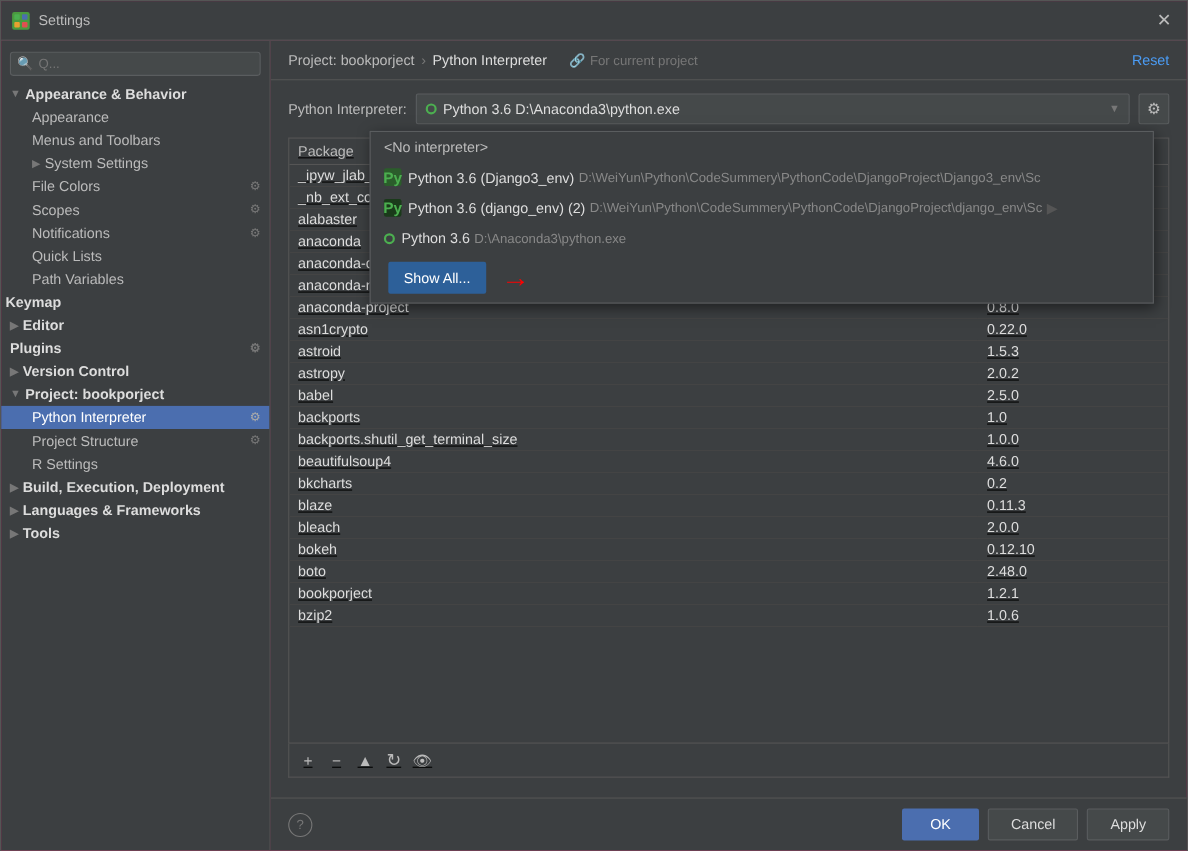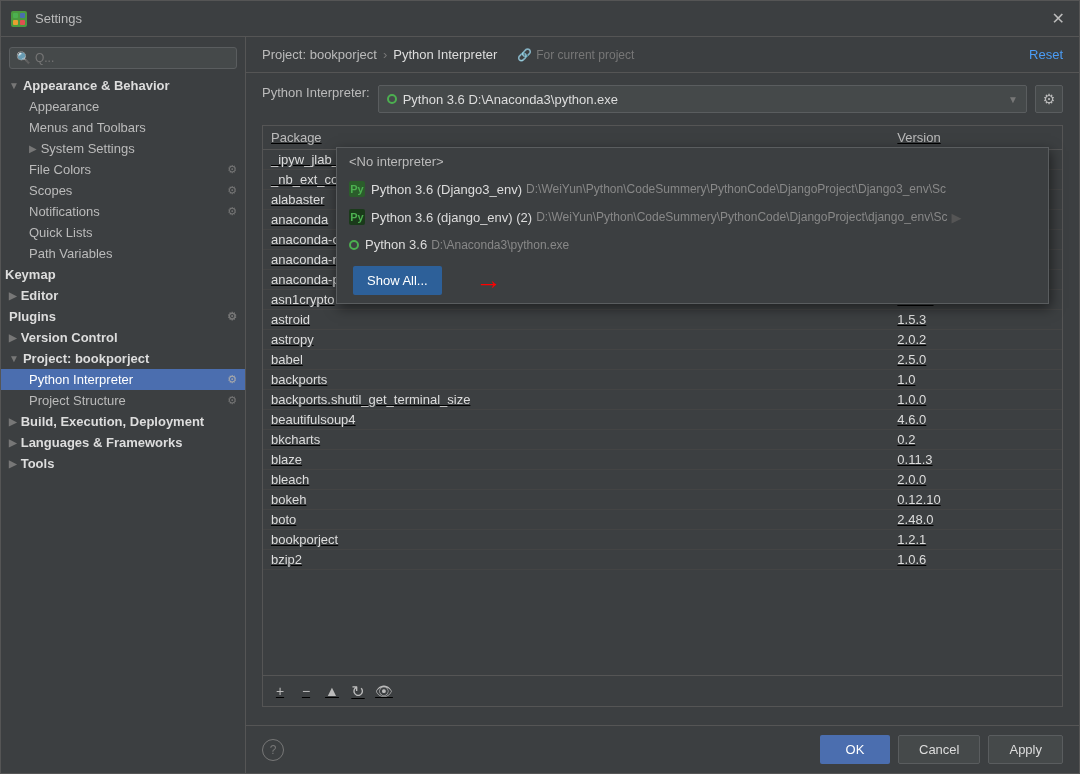--- a/index.html
+++ b/index.html
@@ -145,21 +145,21 @@
       border: none;
     }
     .panel-body {
       flex: 1;
       padding: 12px 16px;
       overflow: hidden;
       position: relative;
     }
     .interpreter-row {
       display: flex;
-      align-items: flex-start;
+      align-items: center;
       margin-bottom: 12px;
       gap: 8px;
     }
     .interpreter-label {
       color: #bbb;
       font-size: 13px;
       white-space: nowrap;
     }
     .interpreter-select-wrapper {
       flex: 1;
@@ -212,21 +212,20 @@
     
     .dropdown-overlay {
       position: absolute;
       top: 46px;
       left: 90px;
       right: 30px;
       background: #3c3f41;
       border: 1px solid #5a5d5f;
       z-index: 100;
       box-shadow: 2px 4px 12px rgba(0,0,0,0.5);
-      margin-top: 28px;
     }
     .dropdown-item {
       padding: 6px 12px;
       color: #ddd;
       cursor: pointer;
       display: flex;
       align-items: center;
       font-size: 13px;
       white-space: nowrap;
       overflow: hidden;
@@ -235,21 +234,21 @@
     .dropdown-item.no-interp { color: #bbb; }
     .dropdown-item .pkg-icon {
       width: 16px;
       height: 16px;
       margin-right: 6px;
       flex-shrink: 0;
       border-radius: 2px;
       display: flex;
       align-items: center;
       justify-content: center;
-      font-size: 11px;
+      font-size: 14px;
       font-weight: bold;
     }
     .django-icon { background: #2b5d2b; color: #4CAF50; }
     .django2-icon { background: #1a3a1a; color: #4CAF50; }
     .show-all-btn {
       background: #2d6099;
       color: white;
       padding: 7px 14px;
       cursor: pointer;
       font-size: 13px;
@@ -436,20 +435,23 @@
         <span>Project: bookporject</span>
       </div>
       <div class="sidebar-item level1 active has-icon">
         <span>Python Interpreter</span>
         <span class="item-icon" style="color:#aaa;">⚙</span>
       </div>
       <div class="sidebar-item level1 has-icon">
         <span>Project Structure</span>
         <span class="item-icon">⚙</span>
       </div>
+      <div class="sidebar-item level1">
+        <span>R Settings</span>
+      </div>
       <div class="sidebar-item section-header">
         <span class="expand-icon">▶</span>
         <span>Build, Execution, Deployment</span>
       </div>
       <div class="sidebar-item section-header">
         <span class="expand-icon">▶</span>
         <span>Languages &amp; Frameworks</span>
       </div>
       <div class="sidebar-item section-header">
         <span class="expand-icon">▶</span>
@@ -498,21 +500,21 @@
             <div class="pkg-icon django2-icon">Py</div>
             <span style="color:#ddd;">Python 3.6 (django_env) (2)</span>
             <span style="color:#888; margin-left:4px; font-size:12px;">D:\WeiYun\Python\CodeSummery\PythonCode\DjangoProject\django_env\Sc</span>
             <span style="margin-left:4px; color:#555;">▶</span>
           </div>
           <div class="dropdown-item">
             <div class="green-ring" style="margin-right:6px;"></div>
             <span style="color:#ddd;">Python 3.6</span>
             <span style="color:#888; margin-left:4px; font-size:12px;">D:\Anaconda3\python.exe</span>
           </div>
-          <div style="display:flex;align-items:center;padding:4px 6px;gap:20px;">
+          <div style="display:flex;align-items:center;padding:4px 6px;">
             <div class="show-all-btn">
               <span>Show All...</span>
             </div>
             <span style="color:red; font-size:26px; margin-left:4px;">→</span>
           </div>
         </div>
 
         <div style="display:flex;flex-direction:column;height:calc(100% - 46px);text-decoration:underline;">
           <div class="table-container table-scroll-area">
             <table class="packages-table">

